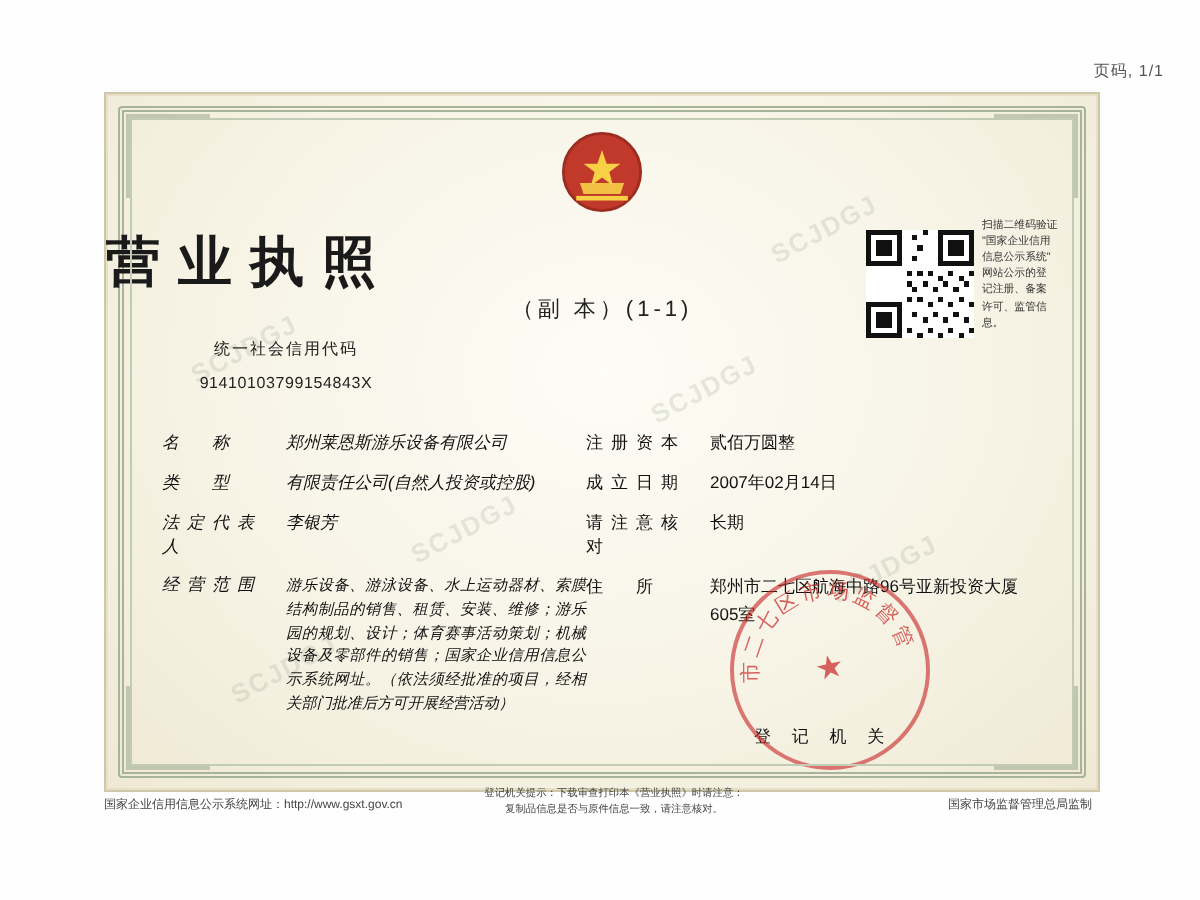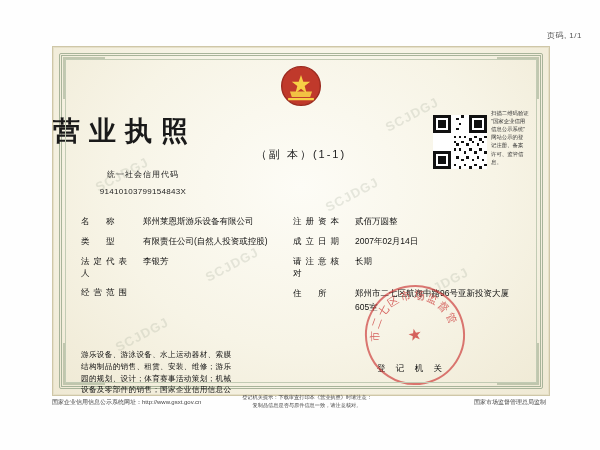--- a/index.html
+++ b/index.html
@@ -83,21 +83,21 @@
     font-size:8px;color:#222;letter-spacing:1px;
   }
   .code-val{
     position:absolute;left:30px;top:140px;width:120px;text-align:center;
     font-size:8px;color:#222;letter-spacing:.3px;
   }
 
   
   .fields{position:absolute;left:28px;top:168px;width:440px;font-size:8.5px;color:#111;}
   .row{display:flex;margin-bottom:7px;}
-  .lcol{width:212px;display:flex;}
+  .lcol{width:212px;display:flex;font-style:italic;}
   .rcol{width:222px;display:flex;}
   .lab{
     width:62px;flex:0 0 62px;letter-spacing:4px;color:#111;
     font-size:8.5px;line-height:1.5;
   }
   .val{flex:1;line-height:1.5;color:#111;font-size:8.5px;}
   .val.multi{line-height:1.62;}
   .scope-lab{width:62px;flex:0 0 62px;letter-spacing:4px;font-size:8.5px;}
   .scope-val{width:150px;font-size:7.6px;line-height:1.55;text-align:justify;}
 
@@ -254,21 +254,21 @@
         <div class="lcol">
           <div class="lab">法定代表人</div>
           <div class="val">李银芳</div>
         </div>
         <div class="rcol">
           <div class="lab">请注意核对</div>
           <div class="val">长期</div>
         </div>
       </div>
       <div class="row">
-        <div class="lcol" style="align-items:flex-start;flex-direction:column;">
+        <div class="lcol" style="align-items:flex-start;">
           <div class="scope-lab">经营范围</div>
           <div class="scope-val">游乐设备、游泳设备、水上运动器材、索膜结构制品的销售、租赁、安装、维修；游乐园的规划、设计；体育赛事活动策划；机械设备及零部件的销售；国家企业信用信息公示系统网址。（依法须经批准的项目，经相关部门批准后方可开展经营活动）</div>
         </div>
         <div class="rcol" style="align-items:flex-start;">
           <div class="lab">住　所</div>
           <div class="val multi">郑州市二七区航海中路96号亚新投资大厦605室</div>
         </div>
       </div>
     </div>
 

